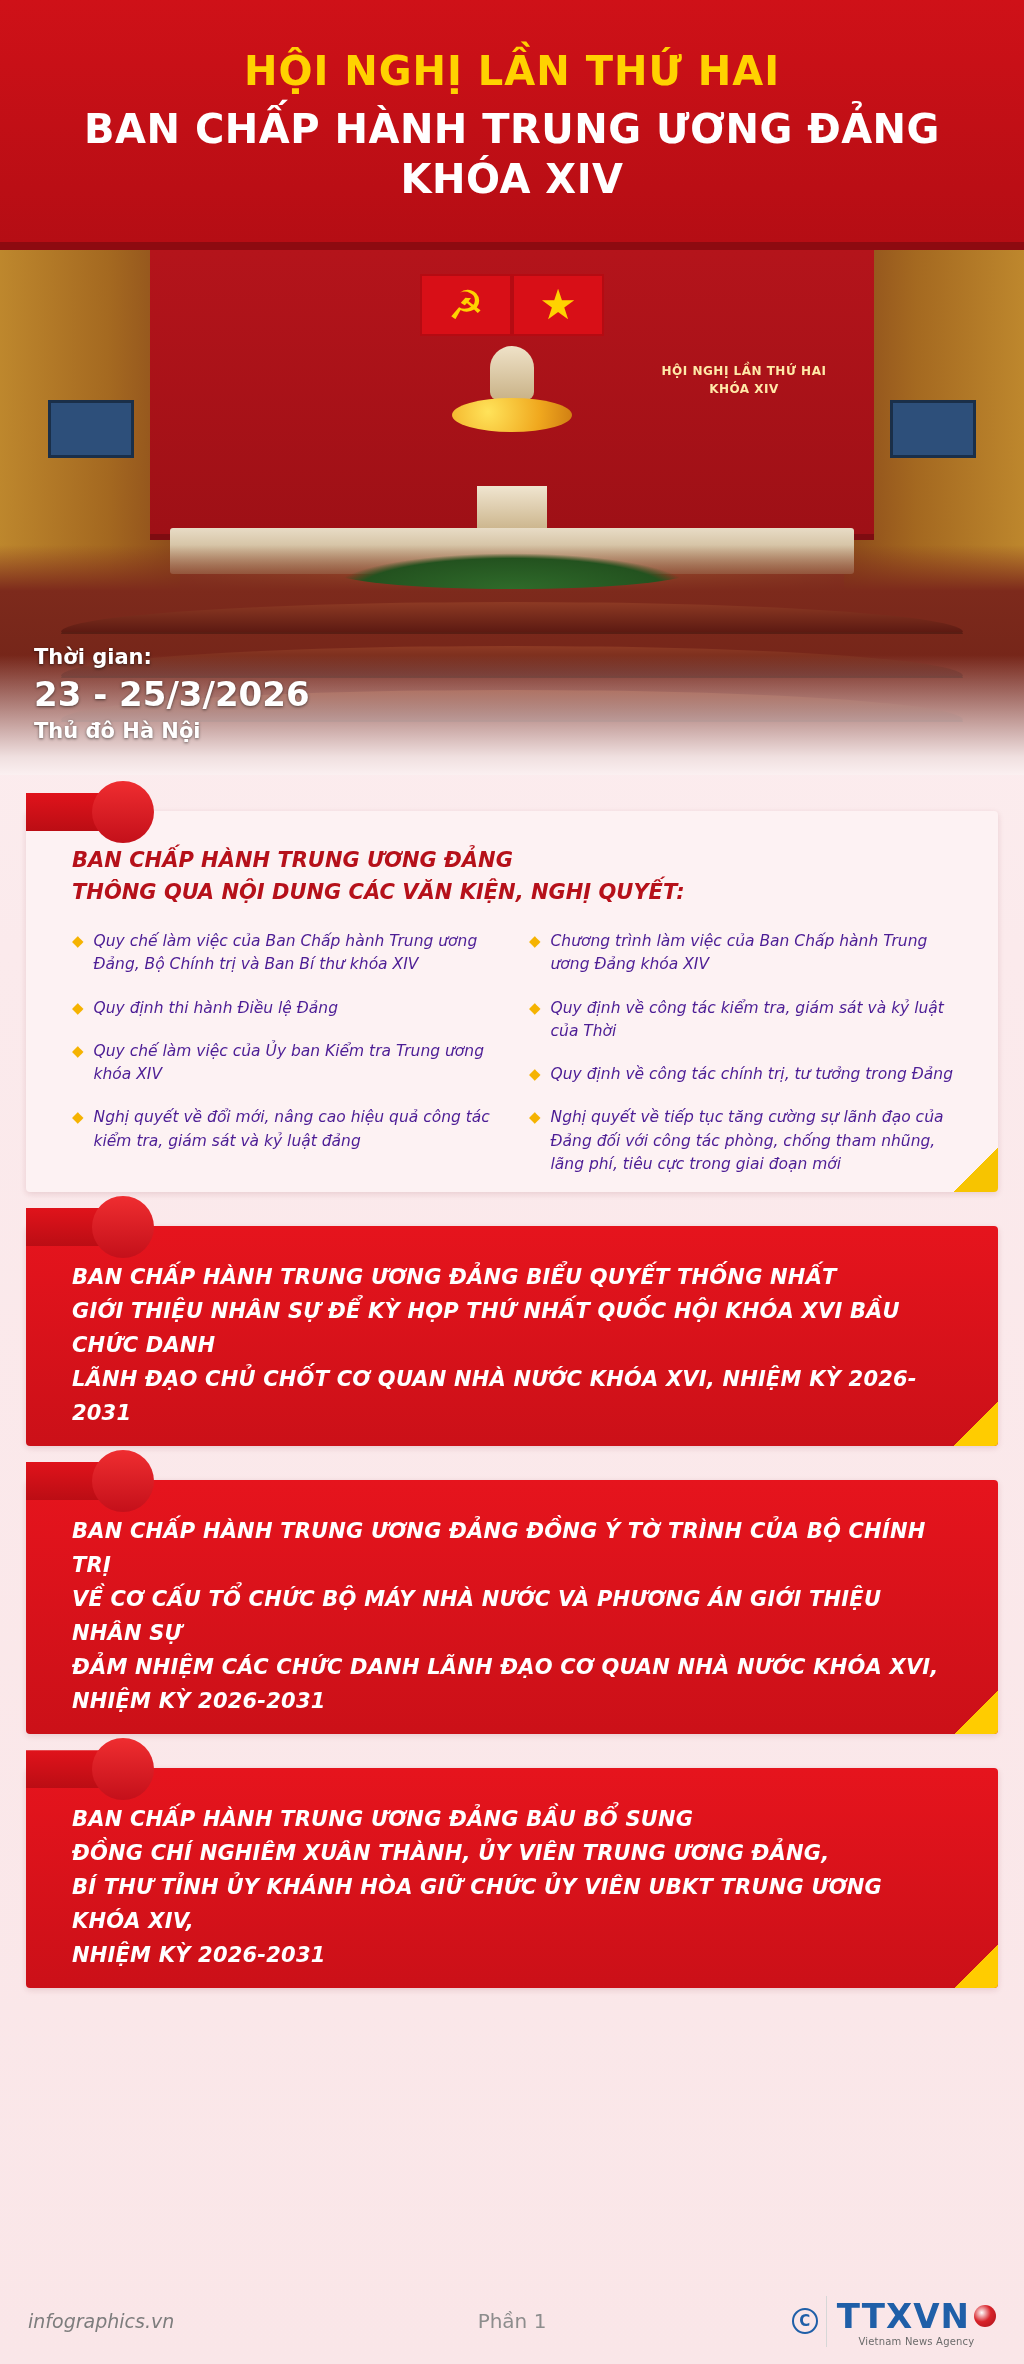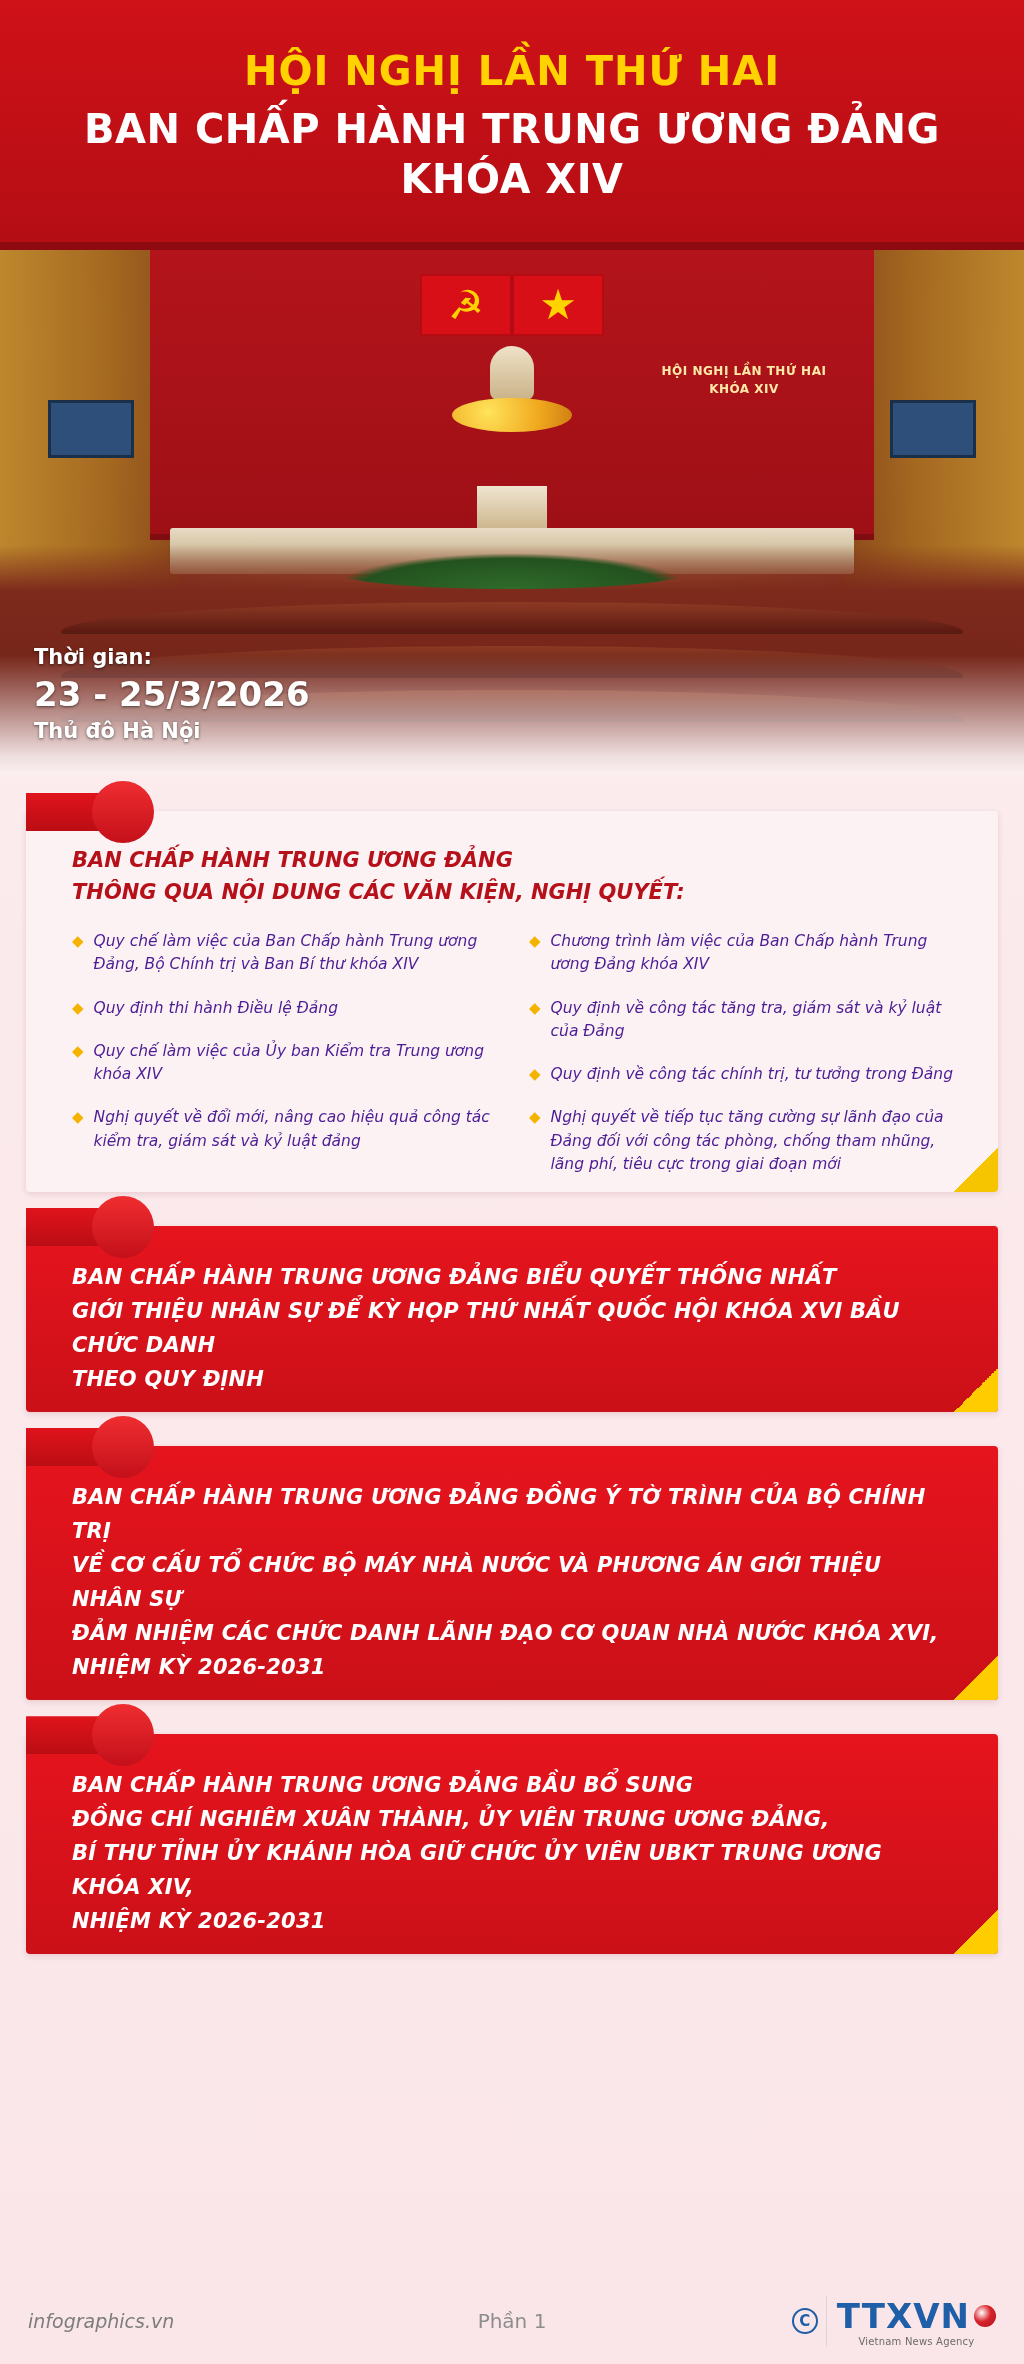--- a/index.html
+++ b/index.html
@@ -440,21 +440,21 @@
                 <span class="bullet-text">Nghị quyết về đổi mới, nâng cao hiệu quả công tác kiểm tra, giám sát và kỷ luật đảng</span>
               </div>
             </div>
             <div class="col">
               <div class="bullet">
                 <span class="bullet-mark">◆</span>
                 <span class="bullet-text">Chương trình làm việc của Ban Chấp hành Trung ương Đảng khóa XIV</span>
               </div>
               <div class="bullet">
                 <span class="bullet-mark">◆</span>
-                <span class="bullet-text">Quy định về công tác tăng tra, giám sát và kỷ luật của Đảng</span>
+                <span class="bullet-text">Quy định về công tác kiểm tra, giám sát và kỷ luật của Thời</span>
               </div>
               <div class="bullet">
                 <span class="bullet-mark">◆</span>
                 <span class="bullet-text">Quy định về công tác chính trị, tư tưởng trong Đảng</span>
               </div>
               <div class="bullet">
                 <span class="bullet-mark">◆</span>
                 <span class="bullet-text">Nghị quyết về tiếp tục tăng cường sự lãnh đạo của Đảng đối với công tác phòng, chống tham nhũng, lãng phí, tiêu cực trong giai đoạn mới</span>
               </div>
             </div>
@@ -464,21 +464,21 @@
       </div>
     </div>
 
     <div class="card-wrap">
       <div class="tab"></div>
       <div class="tab-dot"></div>
       <div class="card red">
         <div class="card-inner">
           <div class="card-title-white">BAN CHẤP HÀNH TRUNG ƯƠNG ĐẢNG BIỂU QUYẾT THỐNG NHẤT</div>
           <div class="card-title-white">GIỚI THIỆU NHÂN SỰ ĐỂ KỲ HỌP THỨ NHẤT QUỐC HỘI KHÓA XVI BẦU CHỨC DANH</div>
-          <div class="card-title-white">THEO QUY ĐỊNH</div>
+          <div class="card-title-white">LÃNH ĐẠO CHỦ CHỐT CƠ QUAN NHÀ NƯỚC KHÓA XVI, NHIỆM KỲ 2026-2031</div>
         </div>
         <div class="card-corner"></div>
       </div>
     </div>
 
     <div class="card-wrap">
       <div class="tab"></div>
       <div class="tab-dot"></div>
       <div class="card red">
         <div class="card-inner">

